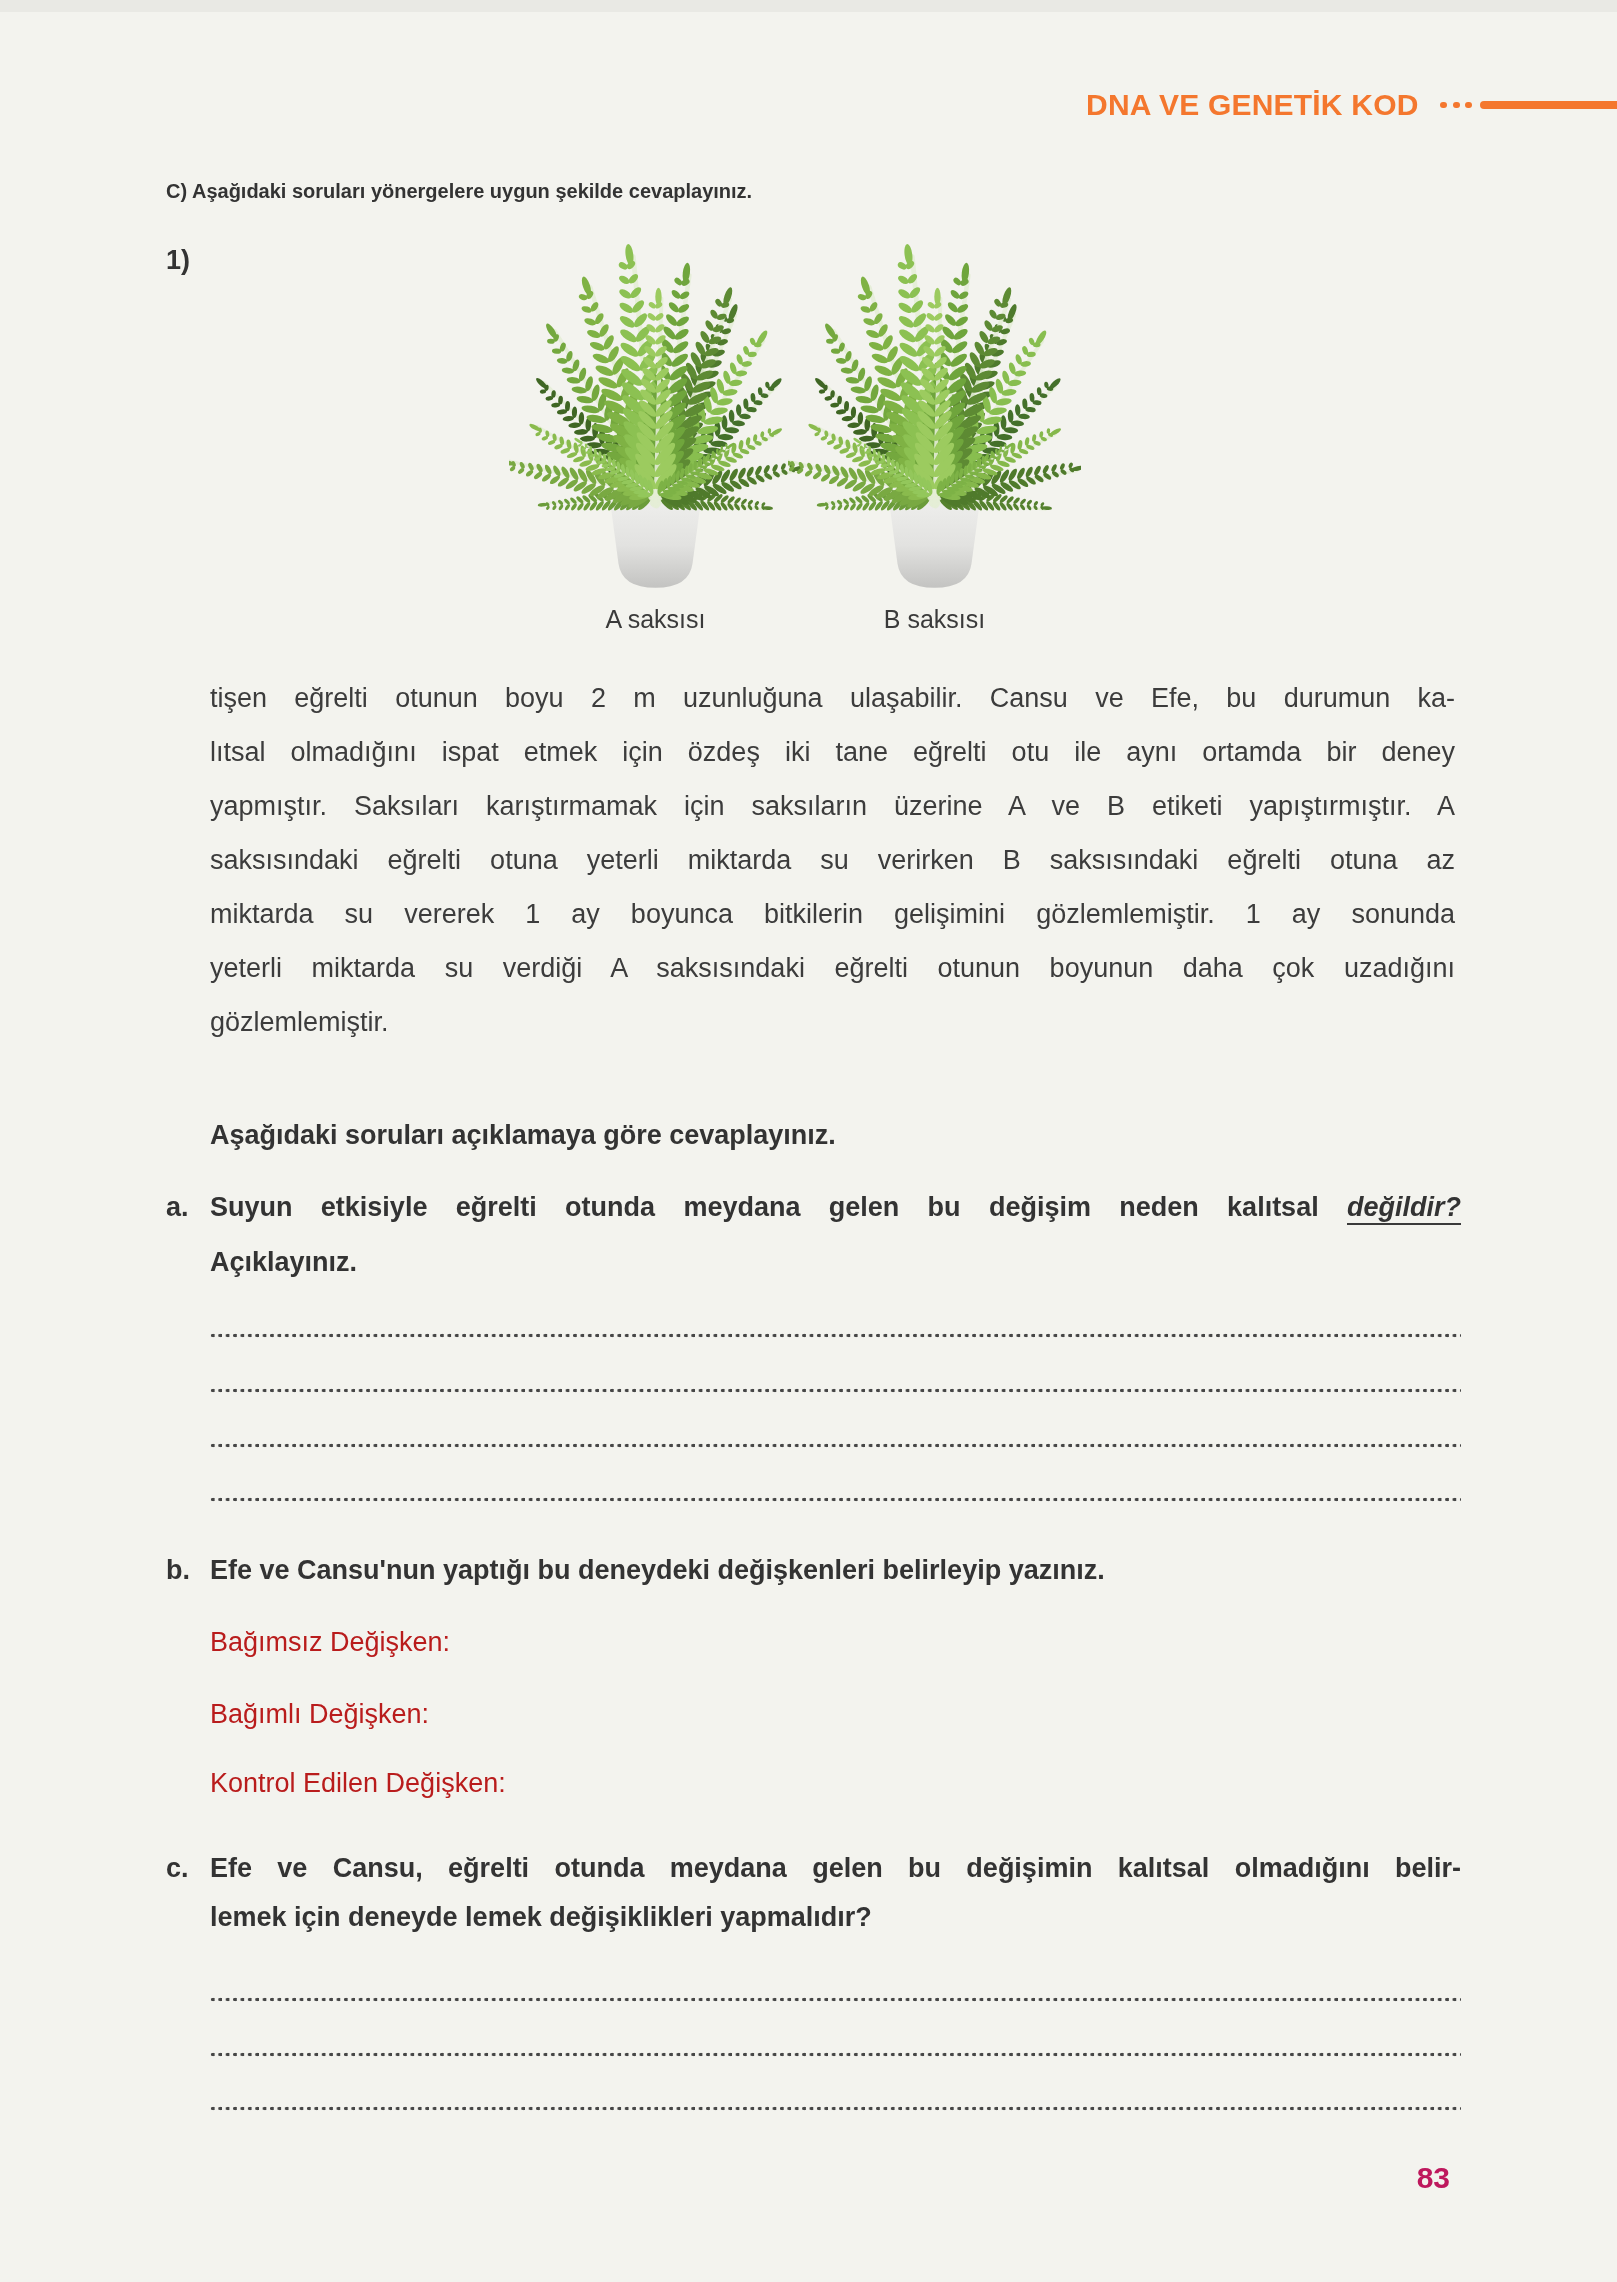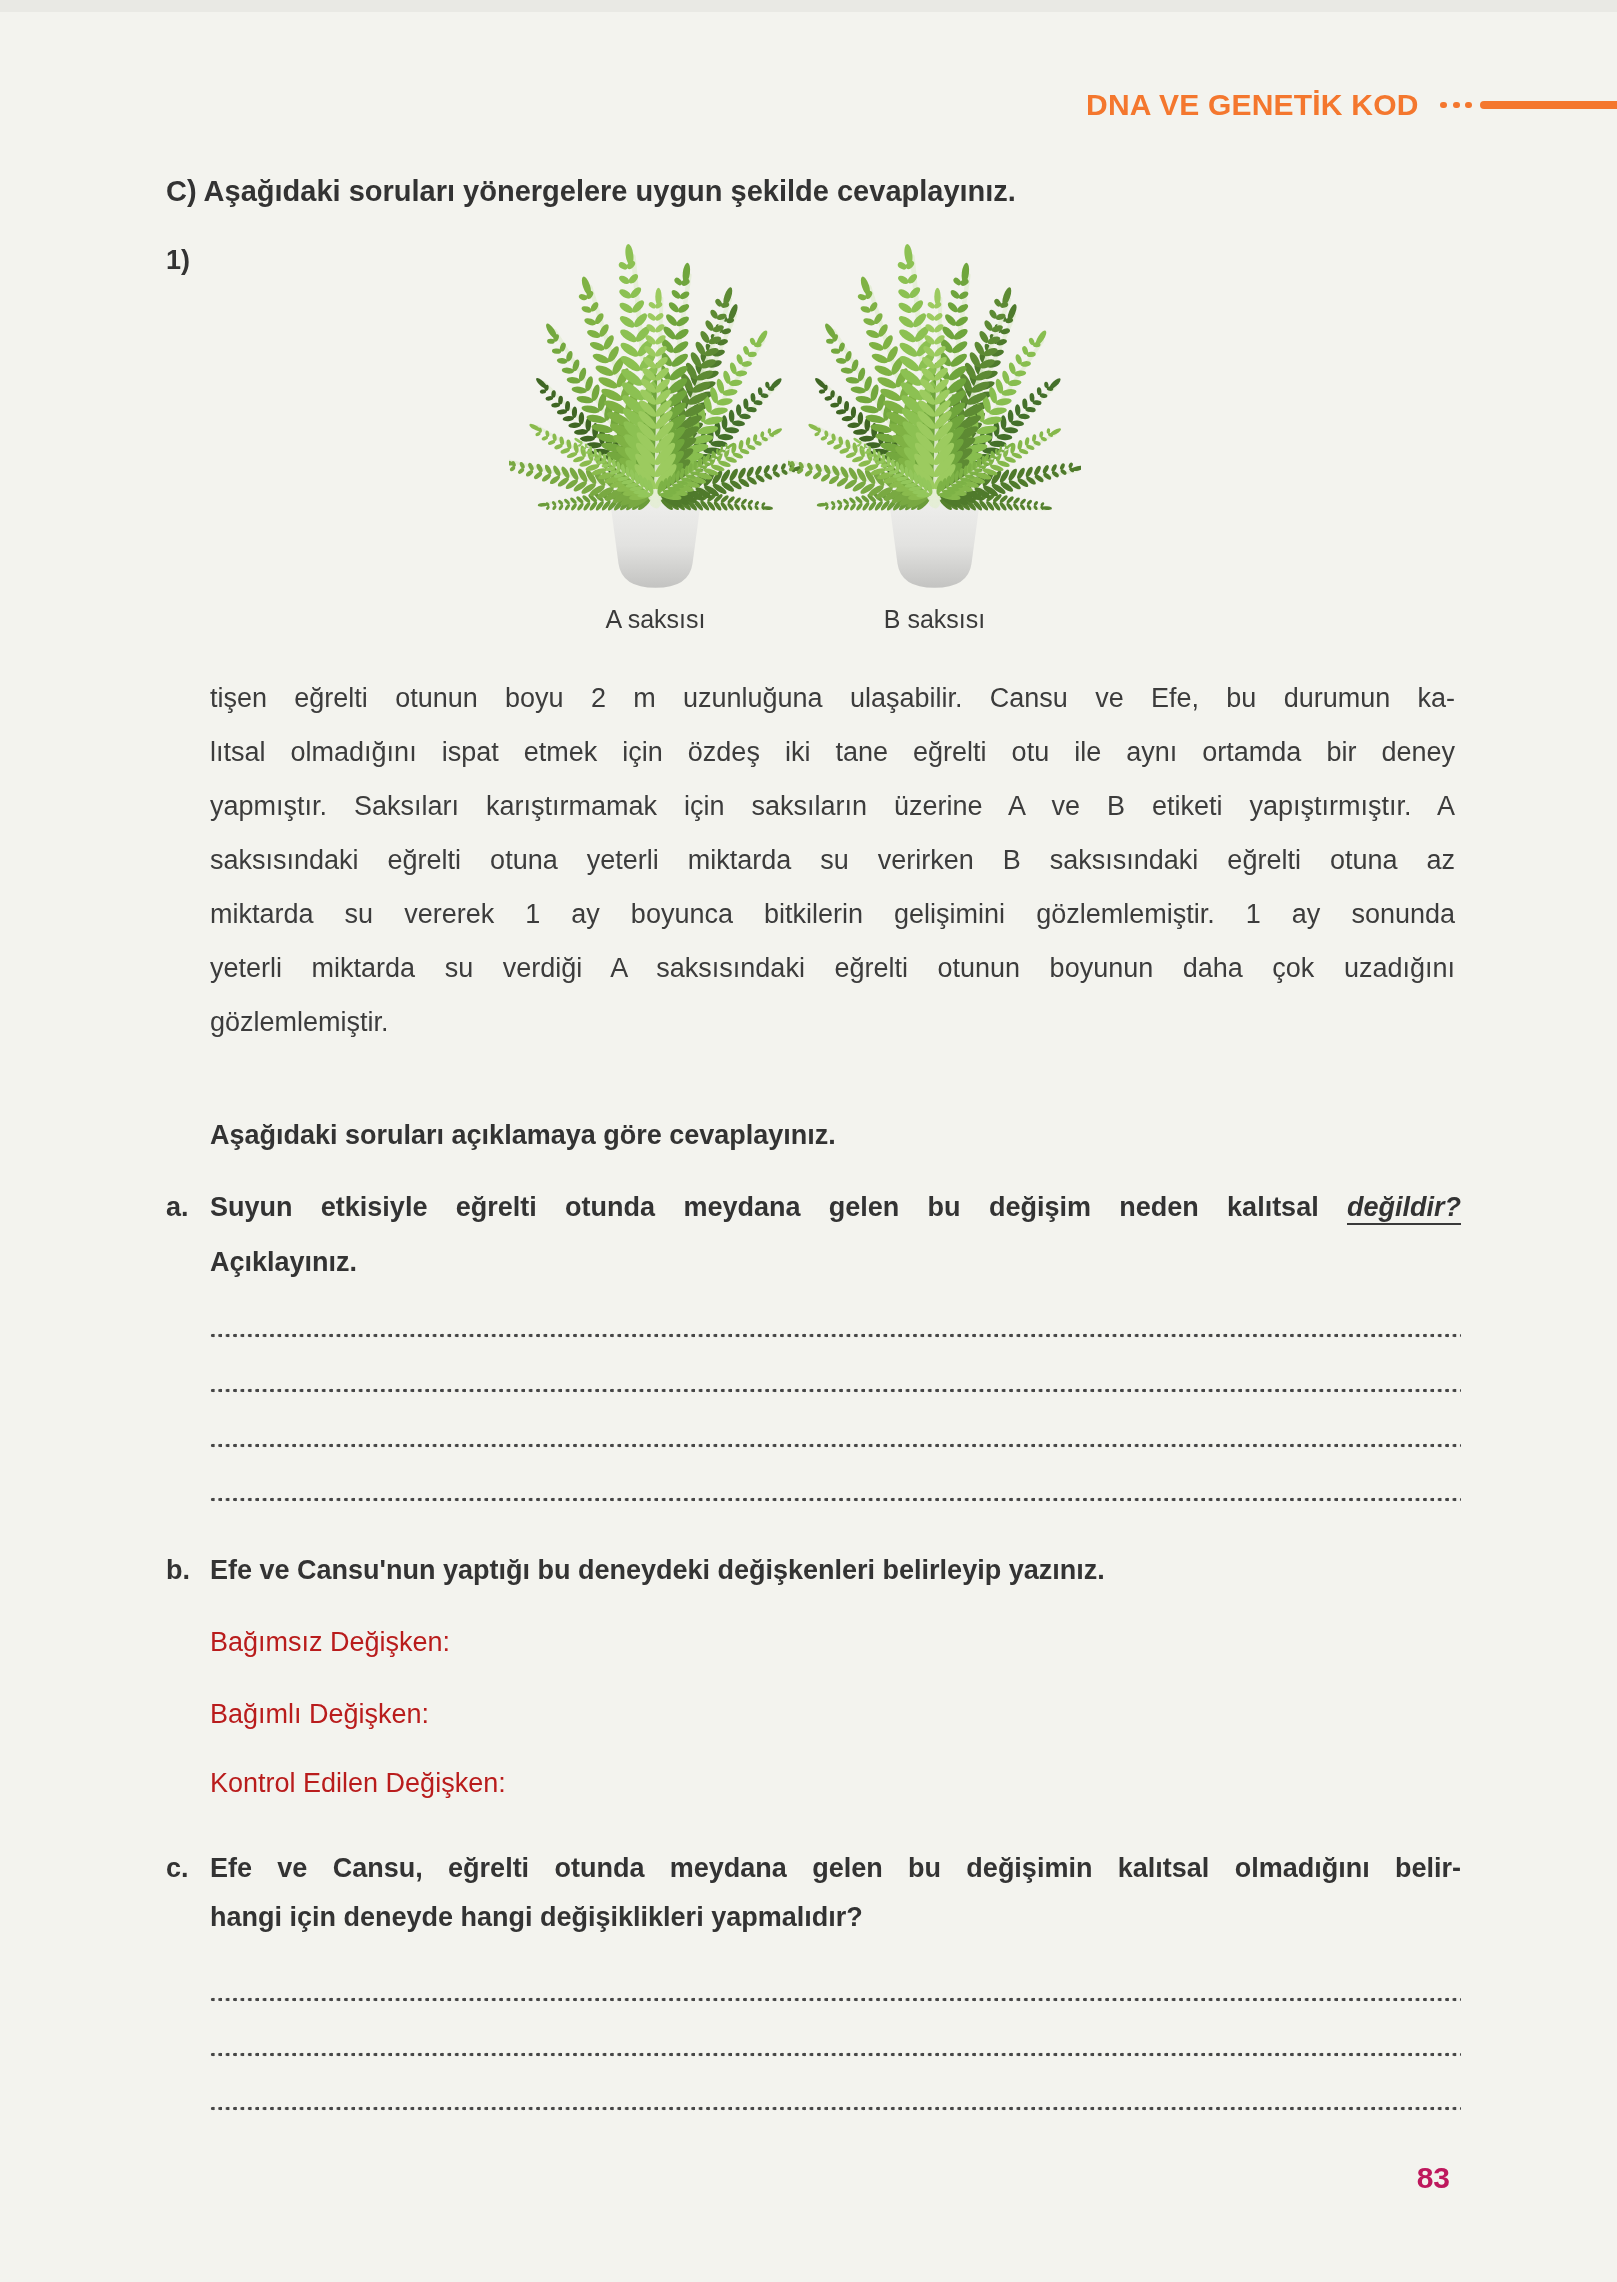--- a/index.html
+++ b/index.html
@@ -8,21 +8,21 @@
     font-family:"Liberation Sans","DejaVu Sans",sans-serif;color:#3A3A3A;overflow:hidden;
     margin:12px auto;
   }
   
   .hdr{position:absolute;top:76px;right:0;display:flex;align-items:center;}
   .hdr-title{color:#F4772E;font-weight:700;font-size:30px;letter-spacing:0.2px;white-space:nowrap;}
   .hdr-dots{display:flex;align-items:center;margin-left:15.6px;margin-right:7.8px;}
   .hdr-dots i{display:block;width:6.8px;height:6.8px;border-radius:50%;background:#F4772E;margin-left:5.9px;}
   .hdr-bar{display:block;width:138px;height:7.8px;background:#F4772E;border-radius:4.9px 0 0 4.9px;}
   
-  .secc{position:absolute;left:166px;top:162px;font-size:29px;font-weight:700;line-height:35px;color:#333;}
+  .secc{position:absolute;left:166px;top:162px;font-size:20px;font-weight:700;line-height:35px;color:#333;}
   .qnum{position:absolute;left:166px;top:232px;font-size:27px;font-weight:700;line-height:33px;color:#333;}
   
   .plant{position:absolute;width:293px;margin:0;text-align:center;}
   .plant.figA{left:509px;top:211px;}
   .plant.figB{left:788px;top:211px;}
   .plant svg{width:293px;height:370px;display:block;}
   .plant figcaption{margin-top:11.7px;font-size:25px;color:#3A3A3A;}
   
   .para{position:absolute;left:210px;top:659px;width:1245px;font-size:27px;line-height:54px;color:#3C3C3C;}
   .line{white-space:normal;}
@@ -1504,21 +1504,21 @@
     <span class="leader dots"></span>
   </div>
   <div class="fieldrow" style="top:1755px">
     <span class="flabel">Kontrol Edilen Değişken:</span>
     <span class="leader dots"></span>
   </div>
 
   <div class="qblock qc">
     <span class="qletter">c.</span>
     <div class="line just">Efe ve Cansu, eğrelti otunda meydana gelen bu değişimin kalıtsal olmadığını belir-</div>
-    <div class="line">hangi için deneyde hangi değişiklikleri yapmalıdır?</div>
+    <div class="line">lemek için deneyde lemek değişiklikleri yapmalıdır?</div>
   </div>
 
   <div class="answer-line dots" style="top:1984px"></div>
   <div class="answer-line dots" style="top:2039px"></div>
   <div class="answer-line dots" style="top:2093px"></div>
 
   <div class="pageno">83</div>
 
 </div>
 

